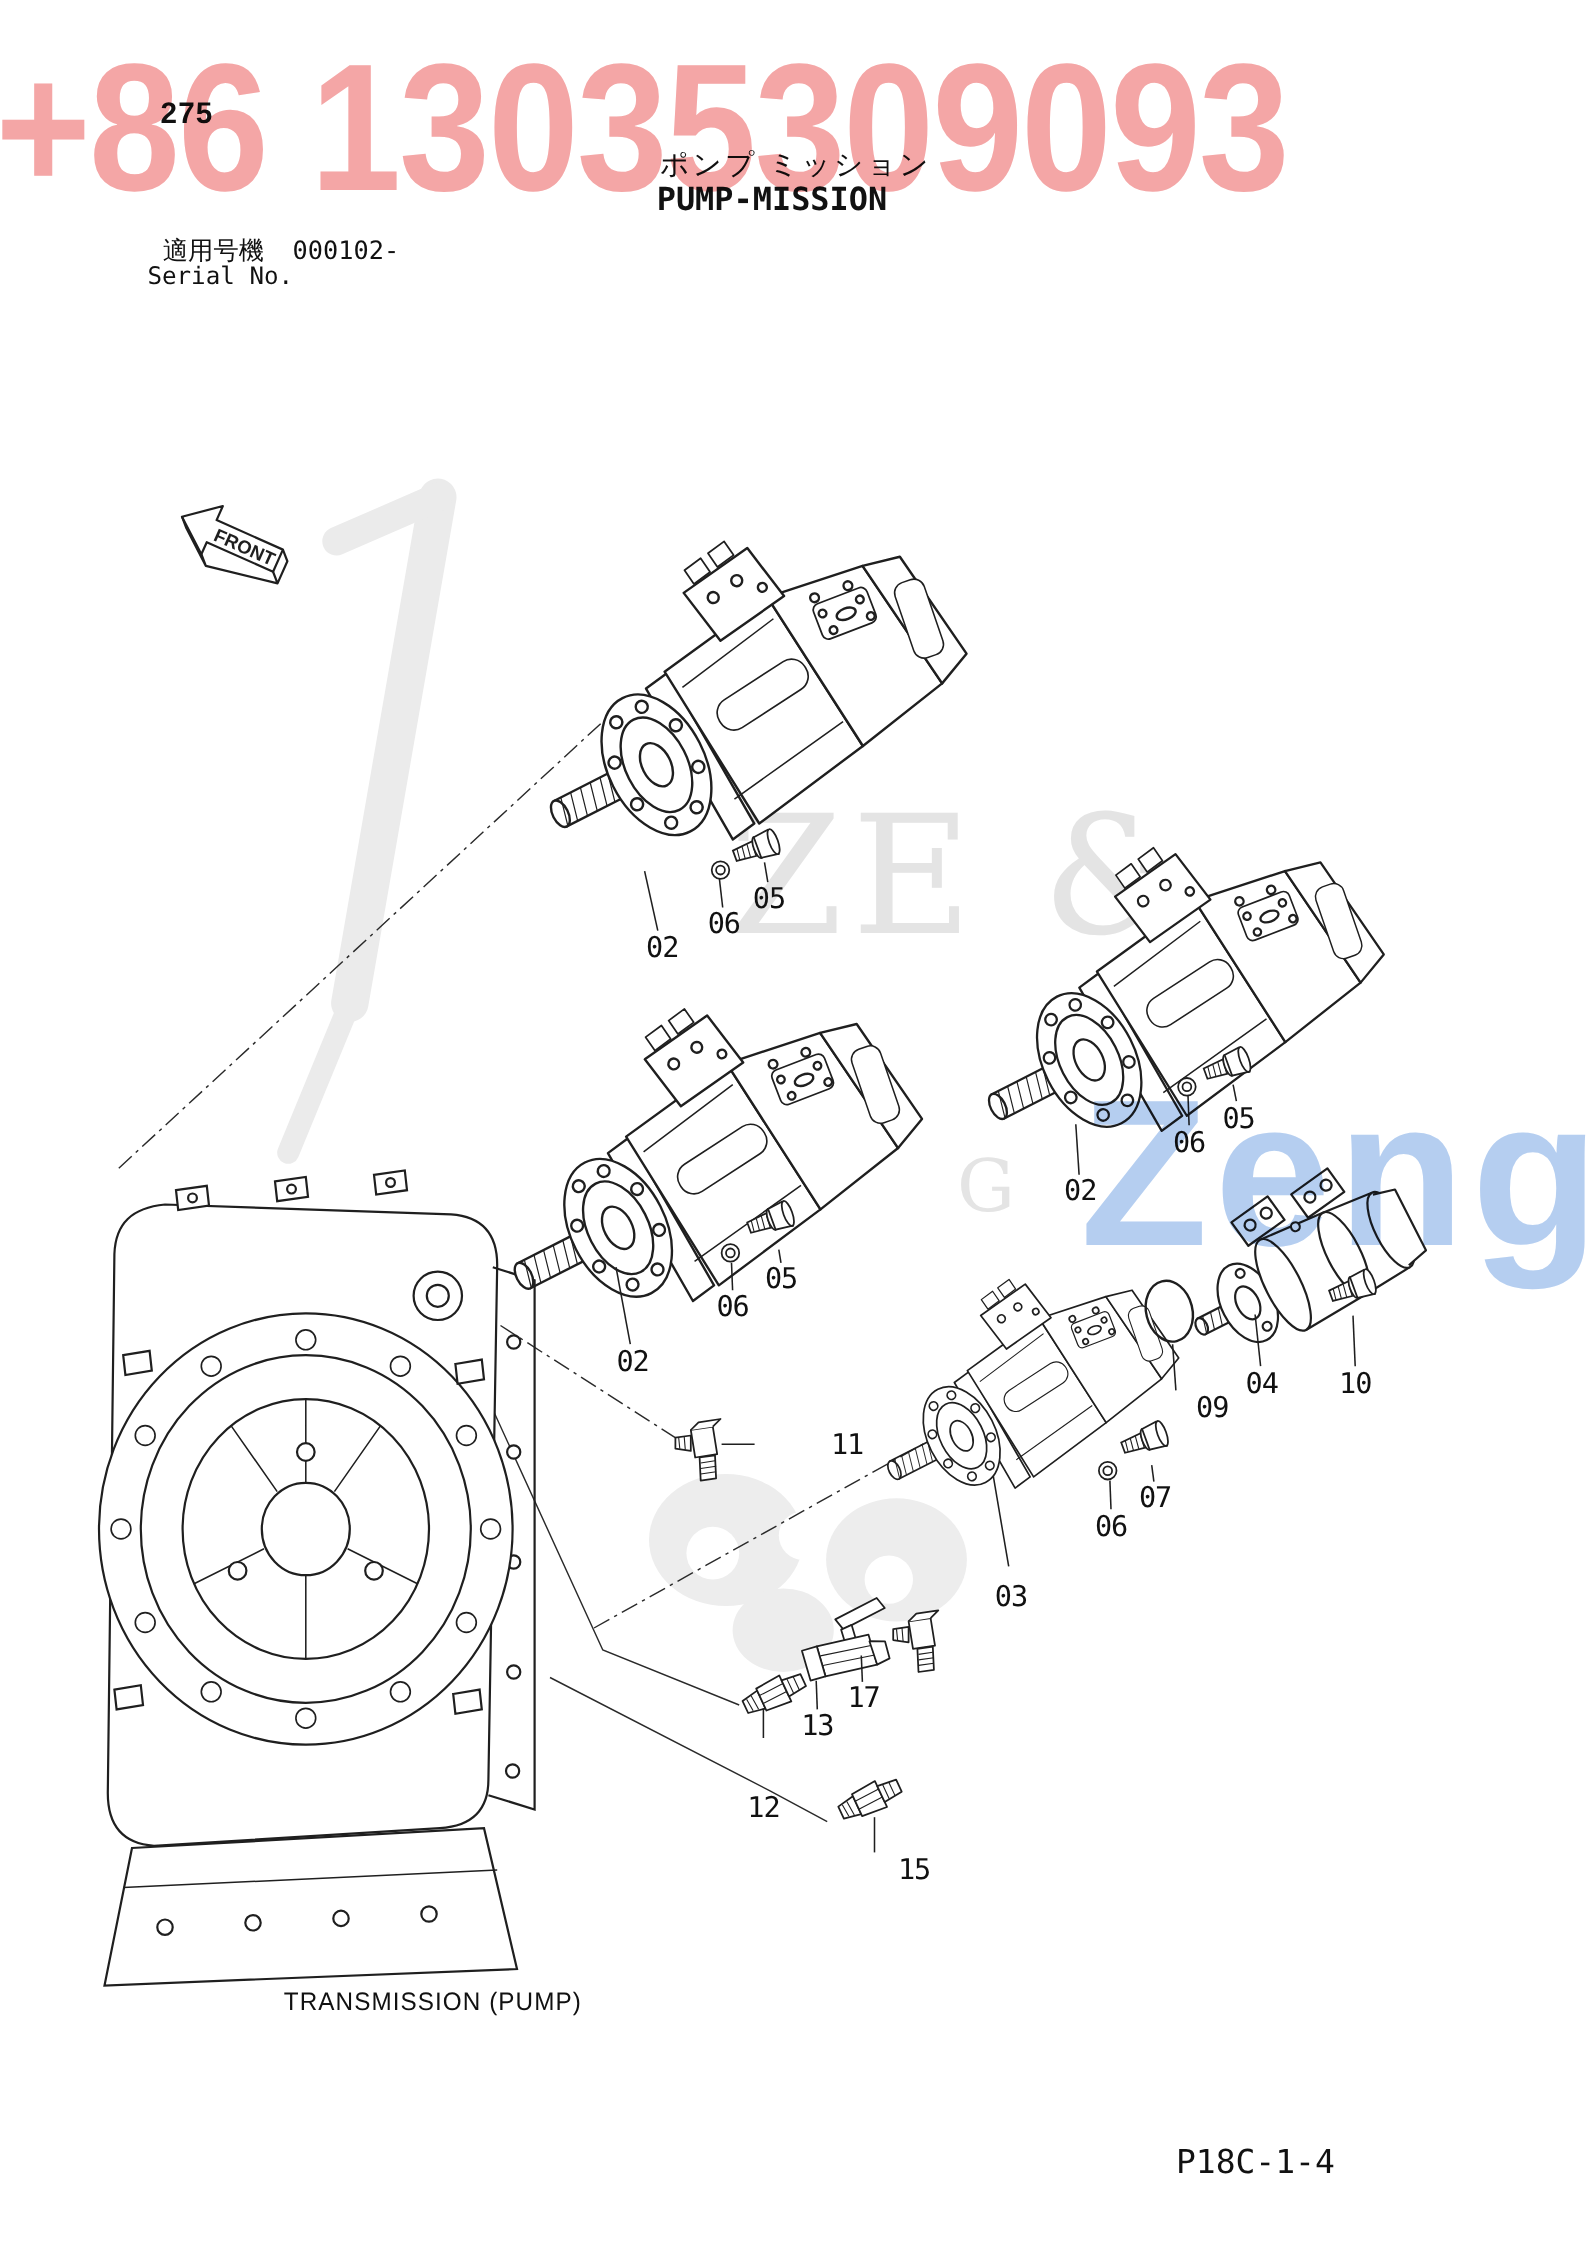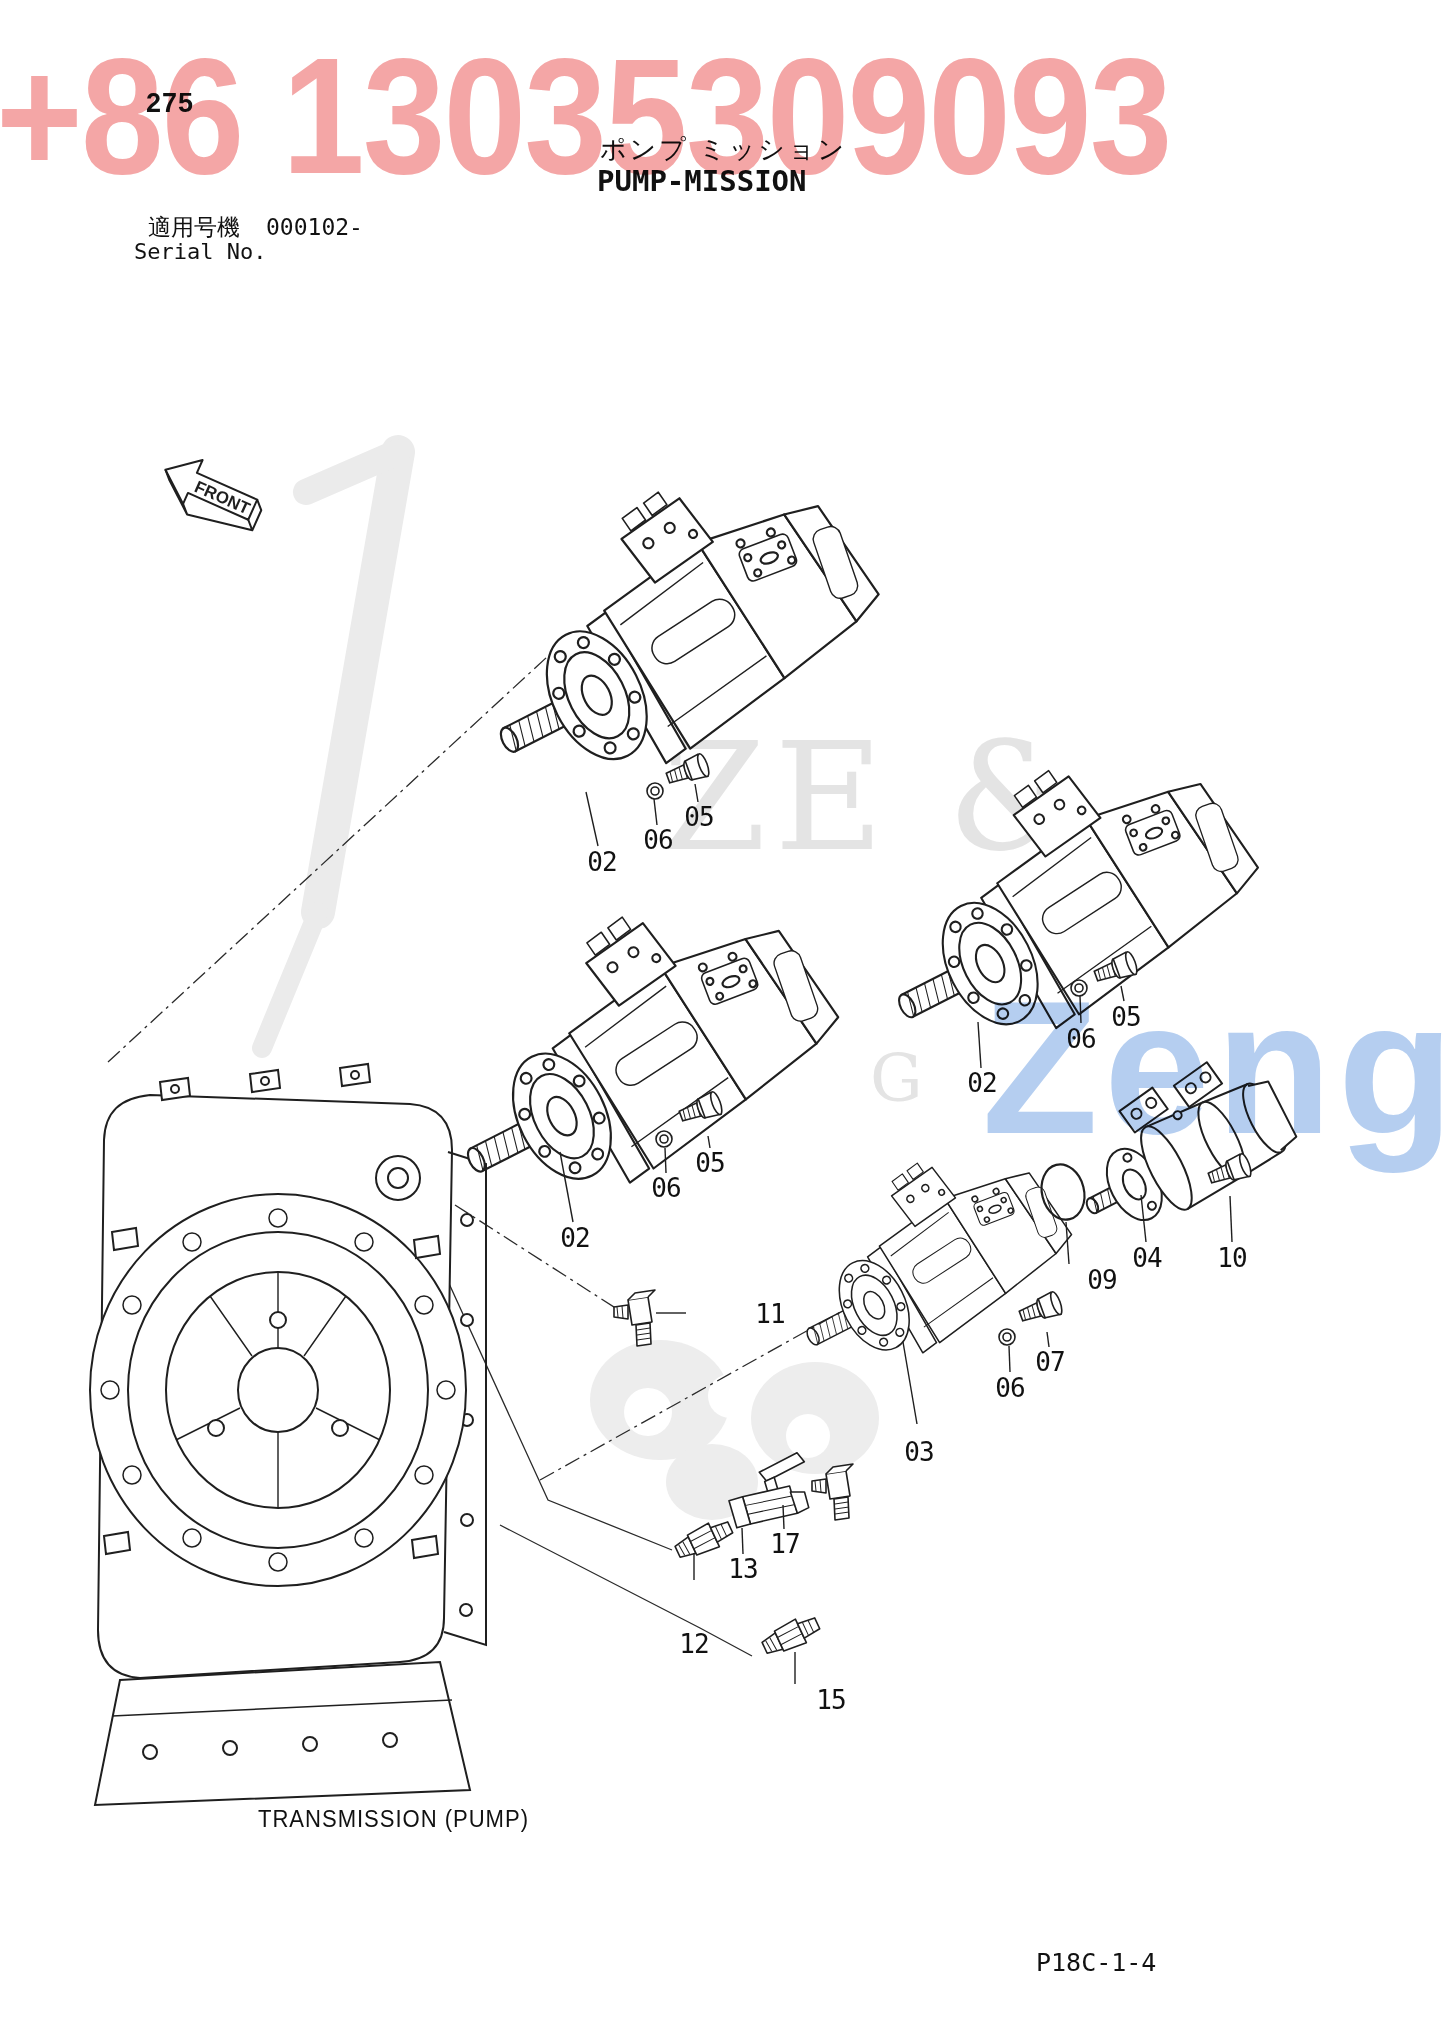--- a/index.html
+++ b/index.html
@@ -7,21 +7,21 @@
         font-family:"Liberation Sans",sans-serif;color:#111;}
   .abs{position:absolute;white-space:nowrap;}
   
   .pageno{left:146px;top:88px;font-size:27px;font-weight:bold;letter-spacing:1px;}
   .title-jp{left:600px;top:132px;font-size:26px;letter-spacing:3px;}
   .title-en{left:597px;top:164px;font-family:"DejaVu Sans Mono",monospace;font-size:29px;font-weight:bold;}
   .serial-row{left:148px;top:212px;font-size:23px;}
   .serial-row .val{font-family:"DejaVu Sans Mono",monospace;margin-left:26px;}
   .serial-en{left:134px;top:239px;font-family:"DejaVu Sans Mono",monospace;font-size:22px;}
   .trans-label{left:258px;top:1806px;font-size:23px;letter-spacing:1px;transform:scaleX(.96);transform-origin:left;}
-  .footer{left:1036px;top:1948px;font-family:"DejaVu Sans Mono",monospace;font-size:25px;}
+  .footer{left:1069px;top:1948px;font-family:"DejaVu Sans Mono",monospace;font-size:30px;}
   
   .co{position:absolute;transform:translate(-50%,-50%);
       font-family:"DejaVu Sans Mono",monospace;font-size:26px;letter-spacing:-1px;color:#111;}
   
   .wm{position:absolute;pointer-events:none;white-space:nowrap;line-height:1;}
   .wm-gray-ze{left:662px;top:722px;font-family:"DejaVu Serif",serif;font-size:150px;
               letter-spacing:8px;color:var(--wm-gray,#e4e4e4);}
   .wm-gray-g{left:870px;top:1046px;font-family:"DejaVu Serif",serif;font-size:66px;color:var(--wm-gray,#e4e4e4);}
   .wm-phone{left:-4px;top:34px;font-size:165px;font-weight:bold;letter-spacing:-2px;
             color:var(--wm-pink,#f4a6a6);transform:scaleX(.9);transform-origin:left top;mix-blend-mode:multiply;}

